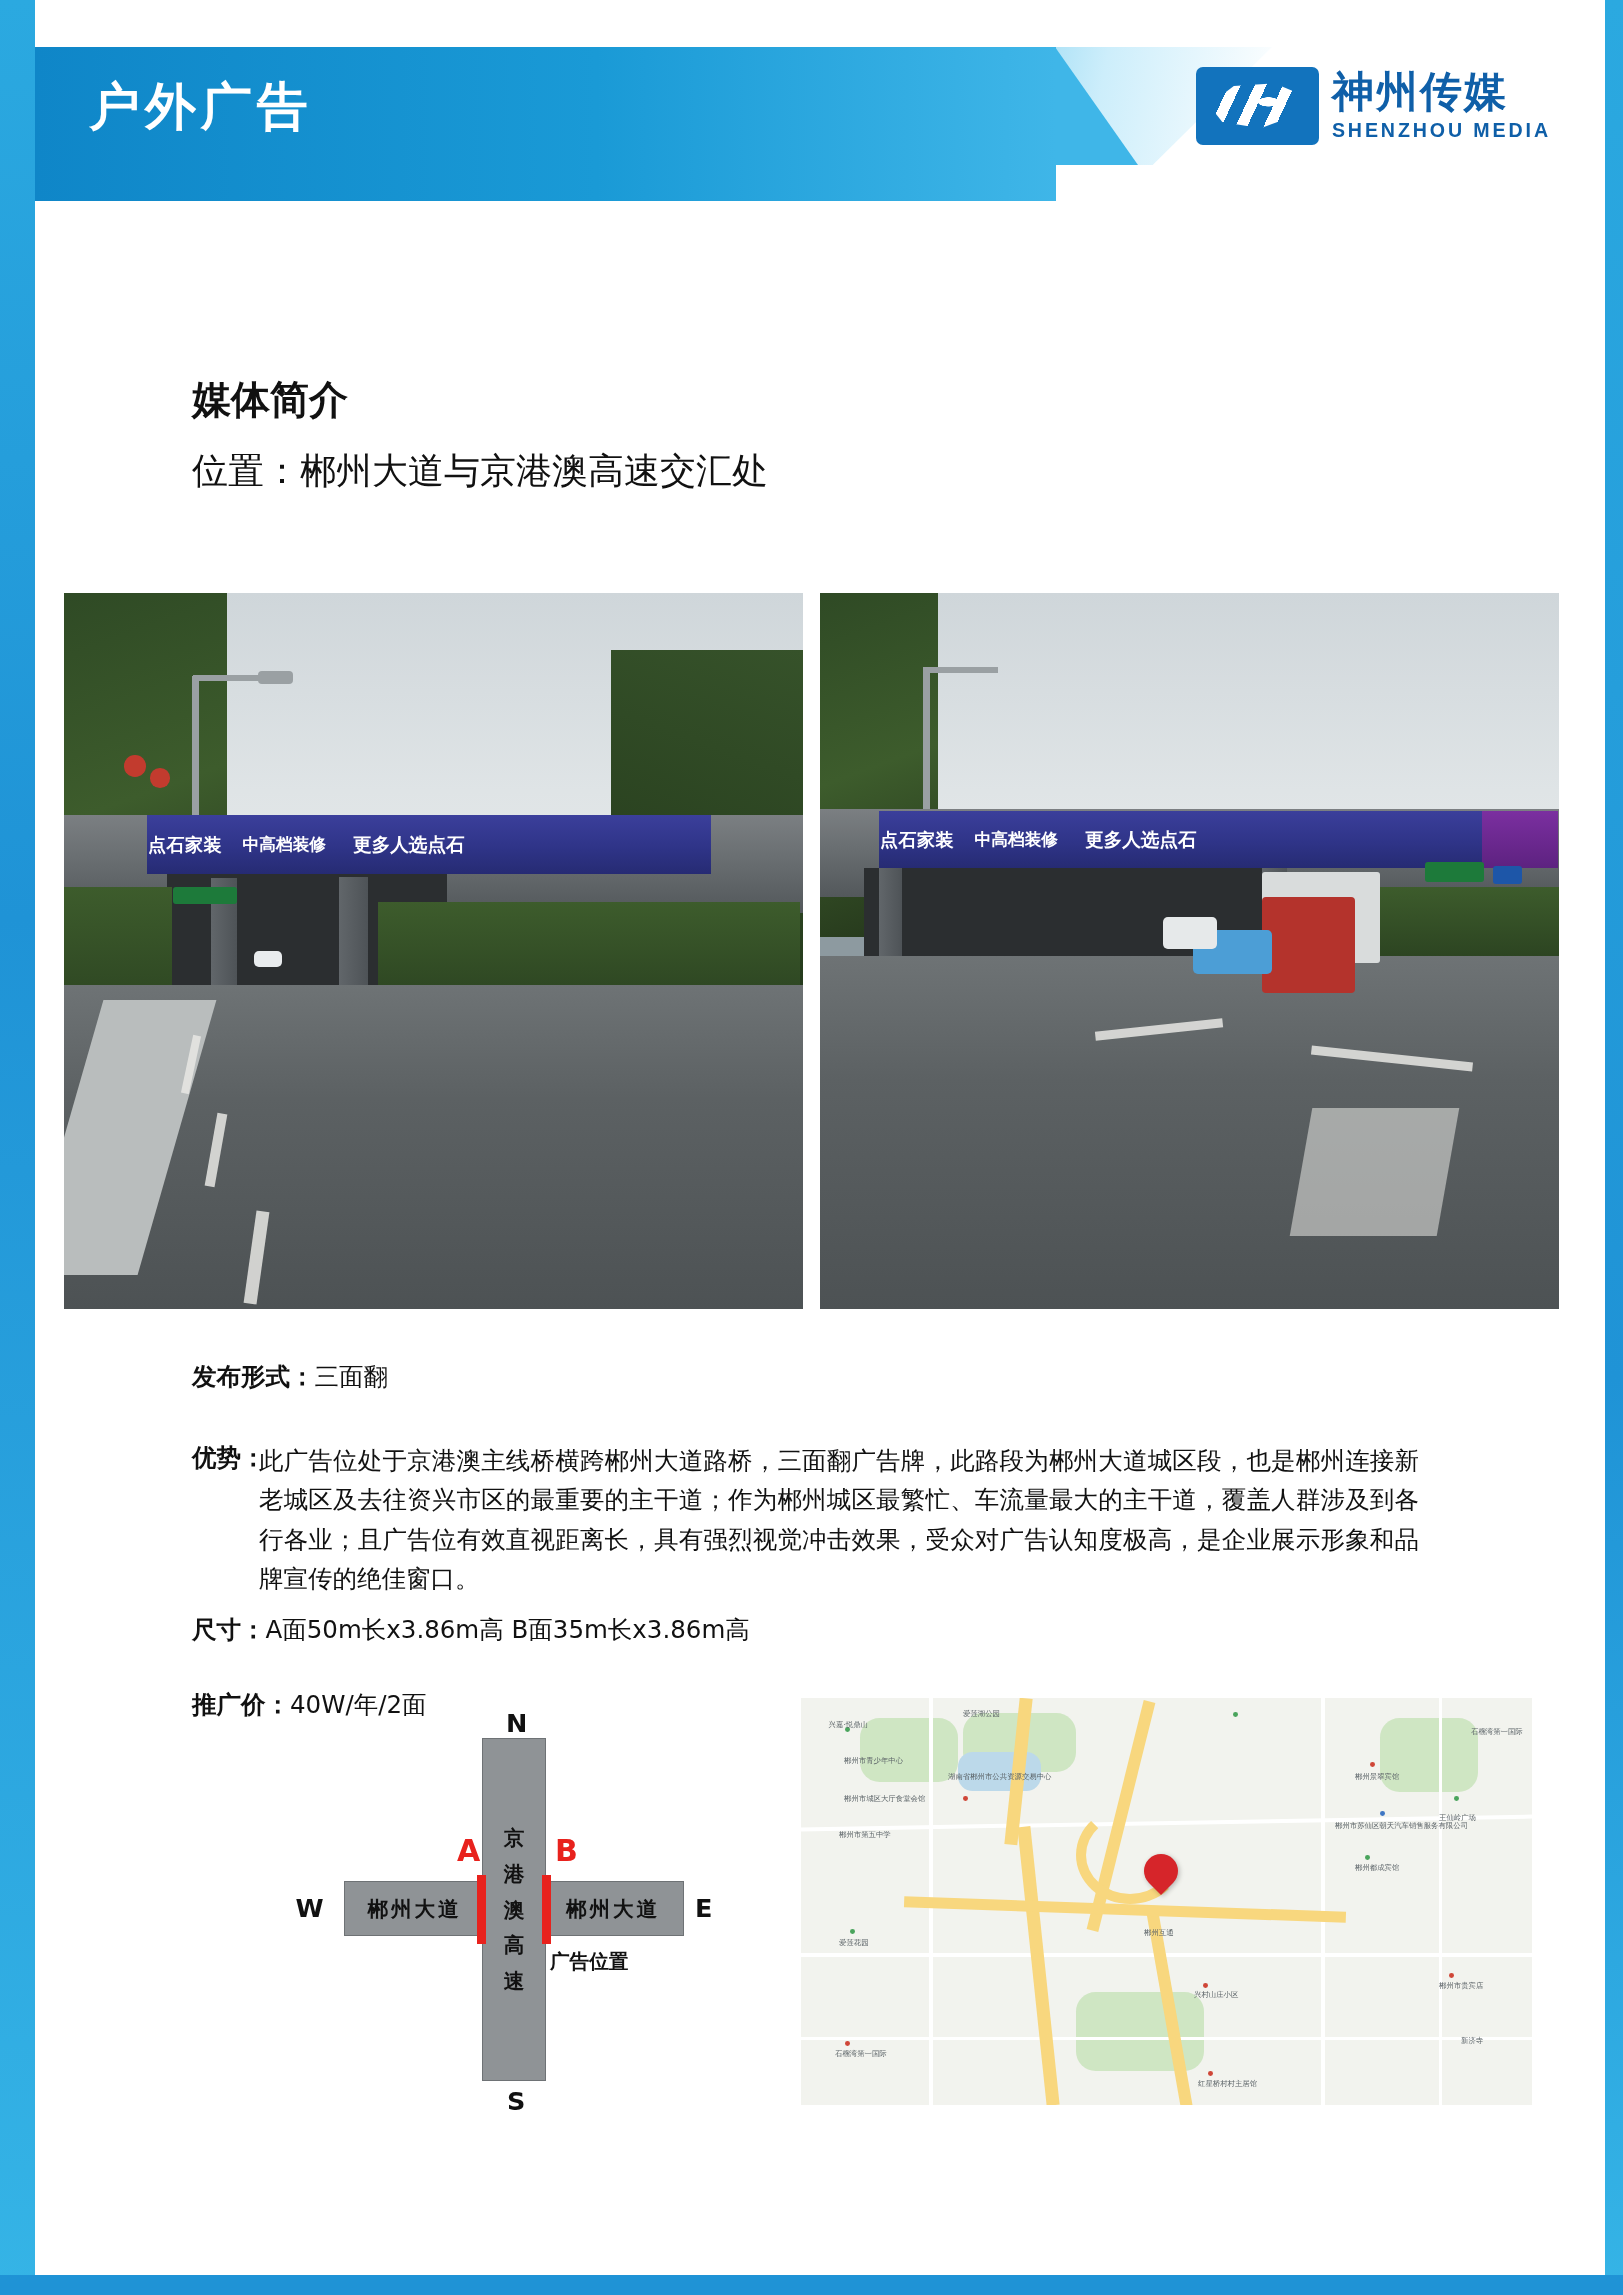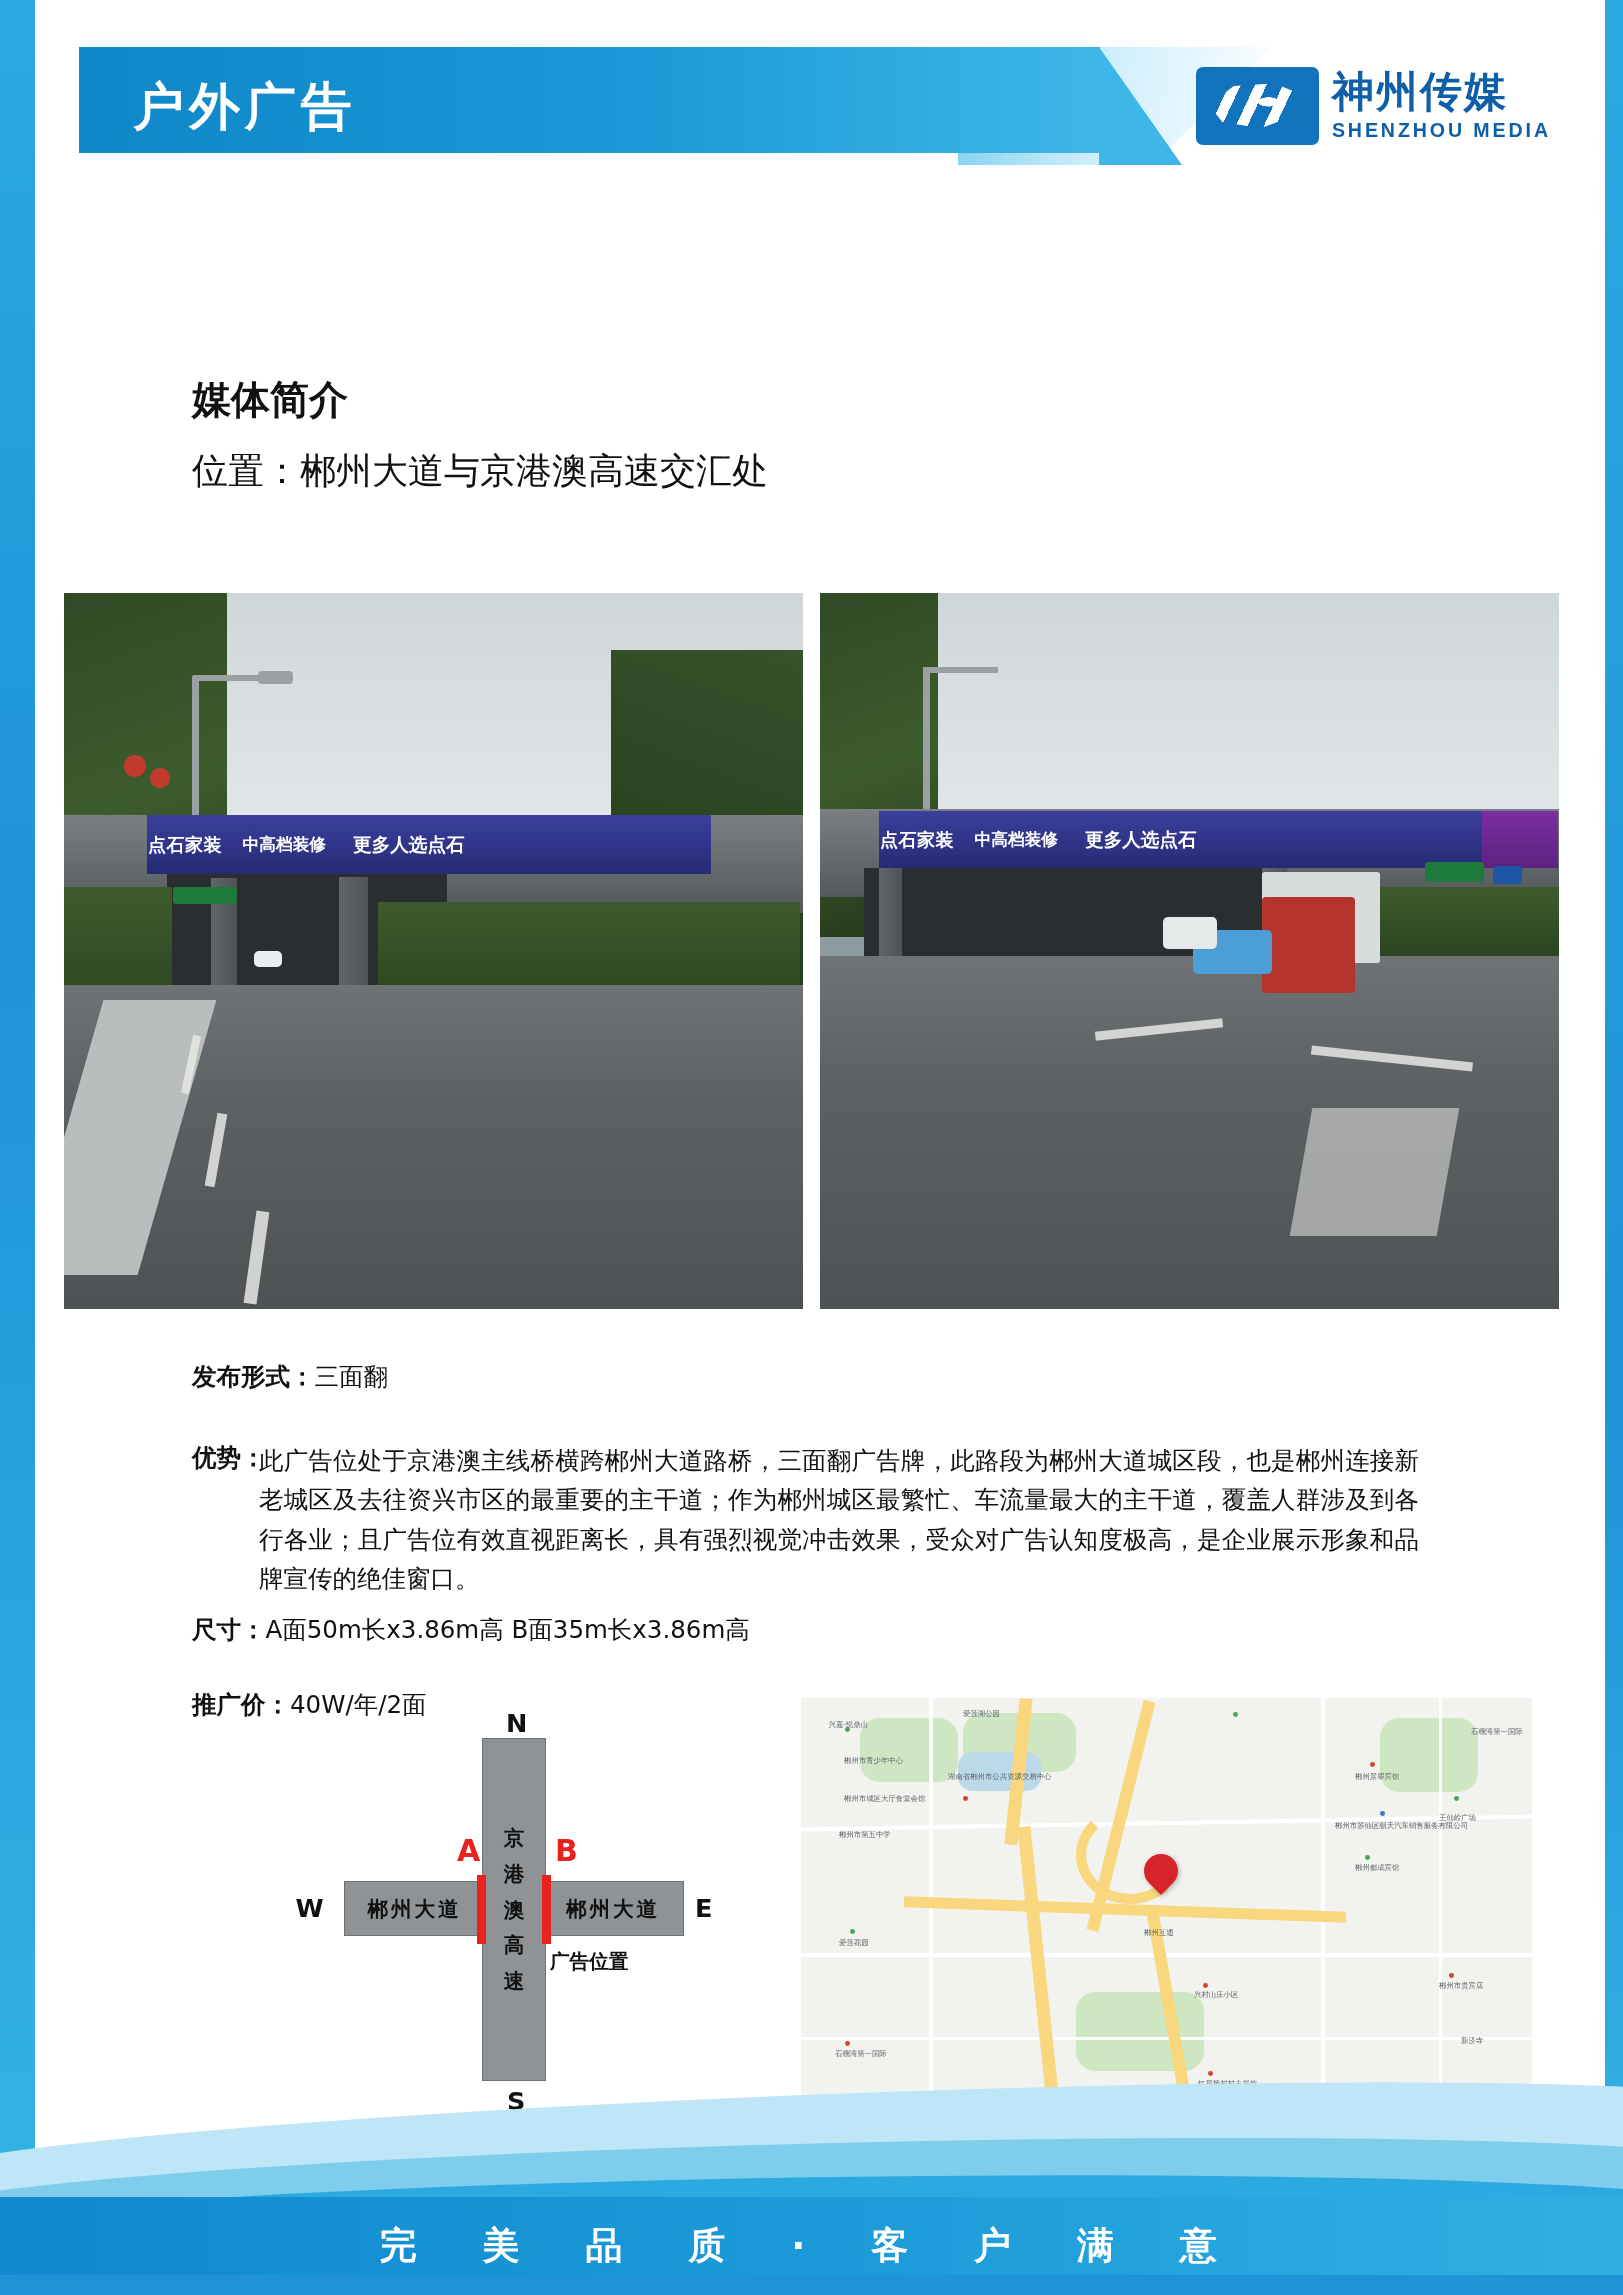--- a/index.html
+++ b/index.html
@@ -40,23 +40,22 @@
 
   
   .header {
     position: absolute;
     left: 35px; top: 47px;
     width: 1570px; height: 118px;
   }
   .header-bar {
     position: absolute;
     left: 0; top: 0;
-    width: 1021px; height: 106px;
+    width: 1021px; height: 154px;
     background: linear-gradient(90deg,#0f86c8 0%, #1a9ad6 55%, #3fb6e8 100%);
-    margin-left: 44px;
   }
   .header-bar:after {
     content: "";
     position: absolute;
     right: -82px; top: 0;
     border-top: 118px solid transparent;
     border-left: 83px solid #3fb6e8;
   }
   .header-title {
     position: absolute;
@@ -447,26 +446,16 @@
       <div class="mp-label" style="left:397px; top:381px;">红星桥村村主居馆</div>
       <div class="mp-label" style="left:638px; top:283px;">郴州市贵宾店</div>
       <div class="mp-label" style="left:670px; top:29.4px;">石榴湾第一国际</div>
       <div class="mp-label" style="left:660px; top:338px;">新济寺</div>
 
       <div class="mp-pin"></div>
     </div>
 
   </div>
 
-  <div class="footer">
-    <div class="footer-waves">
-      <div class="wv wv1"></div>
-      <div class="wv wv2"></div>
-      <div class="wv wv3"></div>
-    </div>
-    <div class="footer-bar">
-      <span class="footer-text">完 美 品 质 · 客 户 满 意</span>
-    </div>
-  </div>
 
   <div class="frame-bottom"></div>
 </div>
 
 
 </body></html>

